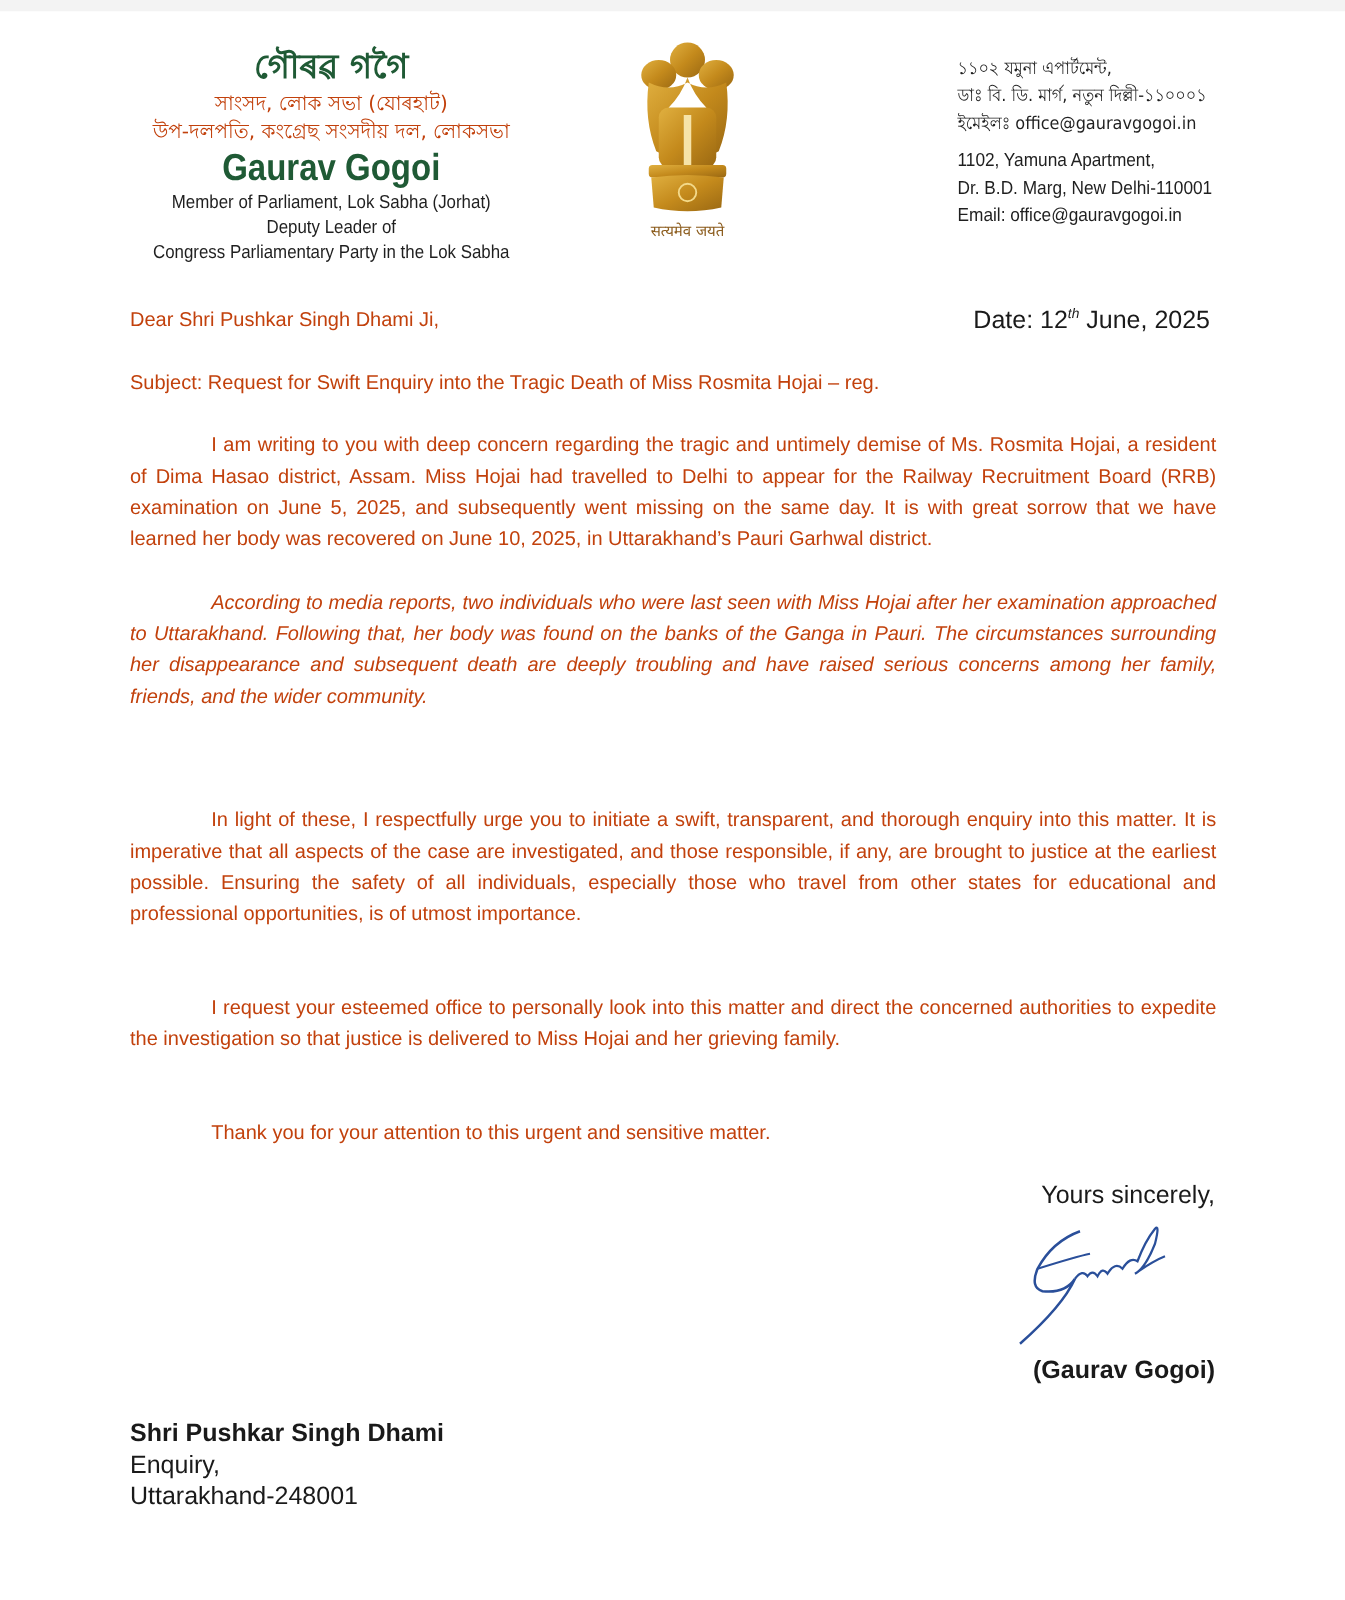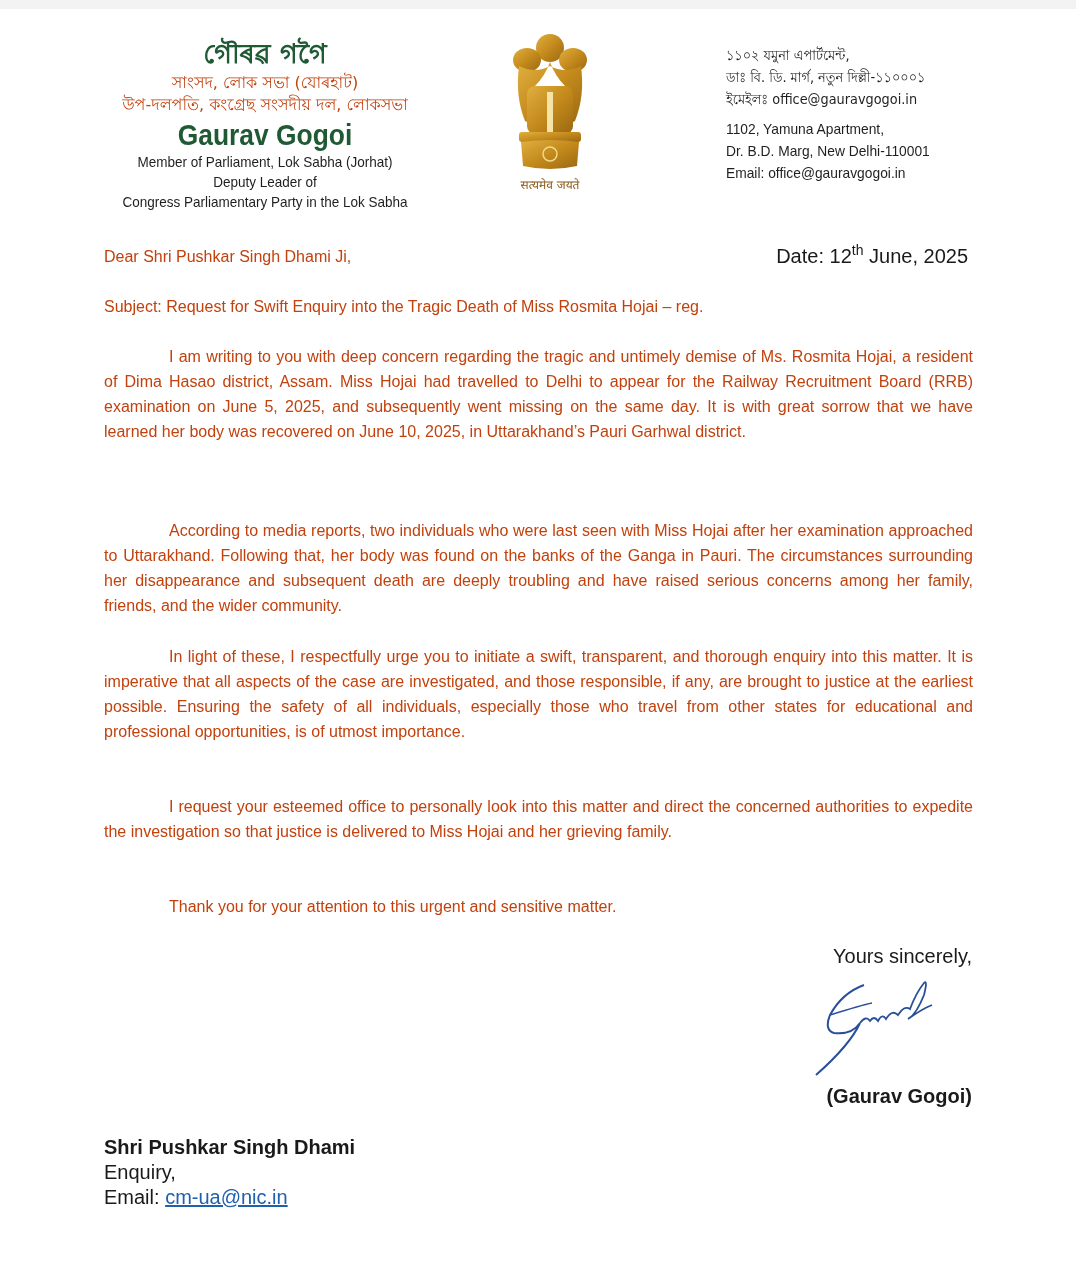--- a/index.html
+++ b/index.html
@@ -8,31 +8,31 @@
     font-family: "Liberation Sans", sans-serif; color: #1a1a1a;
   }
   .topbar { position: absolute; left: 0; top: 0; width: 1076px; height: 9px; background: #f3f3f3; }
   .lh-left { position: absolute; left: 100px; top: 36px; width: 330px; text-align: center; color: #1f1f1f; }
   .lh-left .bn-name { font-family: "DejaVu Sans", sans-serif; font-size: 27px; font-weight: bold; color: #1f5a35; line-height: 36px; }
   .lh-left .bn-line { font-family: "DejaVu Sans", sans-serif; font-size: 16px; line-height: 22px; color: #c2410c; }
   .lh-left .en-name { font-family: "Liberation Sans", sans-serif; font-size: 30px; font-weight: bold; color: #1f5a35; line-height: 34px; margin-top: 2px; transform: scaleX(0.88); }
   .lh-left .en-line { font-size: 15px; line-height: 20px; transform: scaleX(0.9); white-space: nowrap; }
   .emblem { position: absolute; left: 505px; top: 26px; width: 90px; height: 170px; }
   .emblem .motto { position: absolute; left: 0; width: 90px; top: 150px; text-align: center; font-family: "DejaVu Sans", sans-serif; font-size: 12px; color: #8a5a1a; }
-  .lh-right { position: absolute; left: 726px; top: 44px; width: 260px; font-size: 15px; line-height: 22px; color: #1f1f1f; }
+  .lh-right { position: absolute; left: 766px; top: 44px; width: 260px; font-size: 15px; line-height: 22px; color: #1f1f1f; }
   .lh-right .line { white-space: nowrap; transform: scaleX(0.92); transform-origin: left; }
   .lh-right .bn { font-family: "DejaVu Sans", sans-serif; font-size: 14px; }
   .lh-right .gap { height: 8px; }
   .letter { position: absolute; left: 104px; width: 869px; font-size: 16px; line-height: 25px; color: #c2410c; }
   .salutation { top: 244px; }
   .date { position: absolute; top: 244px; right: 108px; font-size: 20px; line-height: 25px; }
-  .date sup { font-size: 14px; vertical-align: 8px; line-height: 0; }
+  .date sup { font-size: 11px; vertical-align: 8px; line-height: 0; font-style: italic; }
   .subject { top: 294px; }
   .para { text-align: justify; text-indent: 65px; }
-  .p1 { top: 344px; } .p2 { top: 518px; } .p3 { top: 644px; } .p4 { top: 794px; } .p5 { top: 894px; }
+  .p1 { top: 344px; } .p2 { top: 470px; font-style: italic; } .p3 { top: 644px; } .p4 { top: 794px; } .p5 { top: 894px; }
   .closing { position: absolute; top: 944px; right: 104px; font-size: 20px; line-height: 25px; }
   .signature { position: absolute; left: 812px; top: 975px; width: 130px; height: 110px; }
   .signer { position: absolute; top: 1084px; right: 104px; font-size: 20px; line-height: 25px; font-weight: bold; }
   .addressee { position: absolute; left: 104px; top: 1135px; font-size: 20px; line-height: 25px; }
   .addressee .name { font-weight: bold; }
   .addressee a { color: #1f5fb0; text-decoration: underline; }
 </style>
 </head>
 <body>
 
@@ -99,14 +99,14 @@
     <path d="M18 40 Q50 30 60 28" fill="none" stroke="#2a4f9a" stroke-width="1.6"></path>
     <path d="M48 48 Q54 40 58 46 Q62 40 66 46 Q70 38 74 44 Q80 34 86 40 Q92 30 98 34 Q104 18 112 8 Q116 4 112 20 Q104 40 96 44 Q110 34 120 30" fill="none" stroke="#2a4f9a" stroke-width="1.8"></path>
   </svg>
 </div>
 
 <div class="signer">(Gaurav Gogoi)</div>
 
 <div class="addressee">
   <div class="name">Shri Pushkar Singh Dhami</div>
   <div>Enquiry,</div>
-  <div><span>Email: </span><a href="cm-ua@nic.in">cm-ua@nic.in</a></div>
+  <div>Uttarakhand-248001</div>
 </div>
 
 </body></html>

